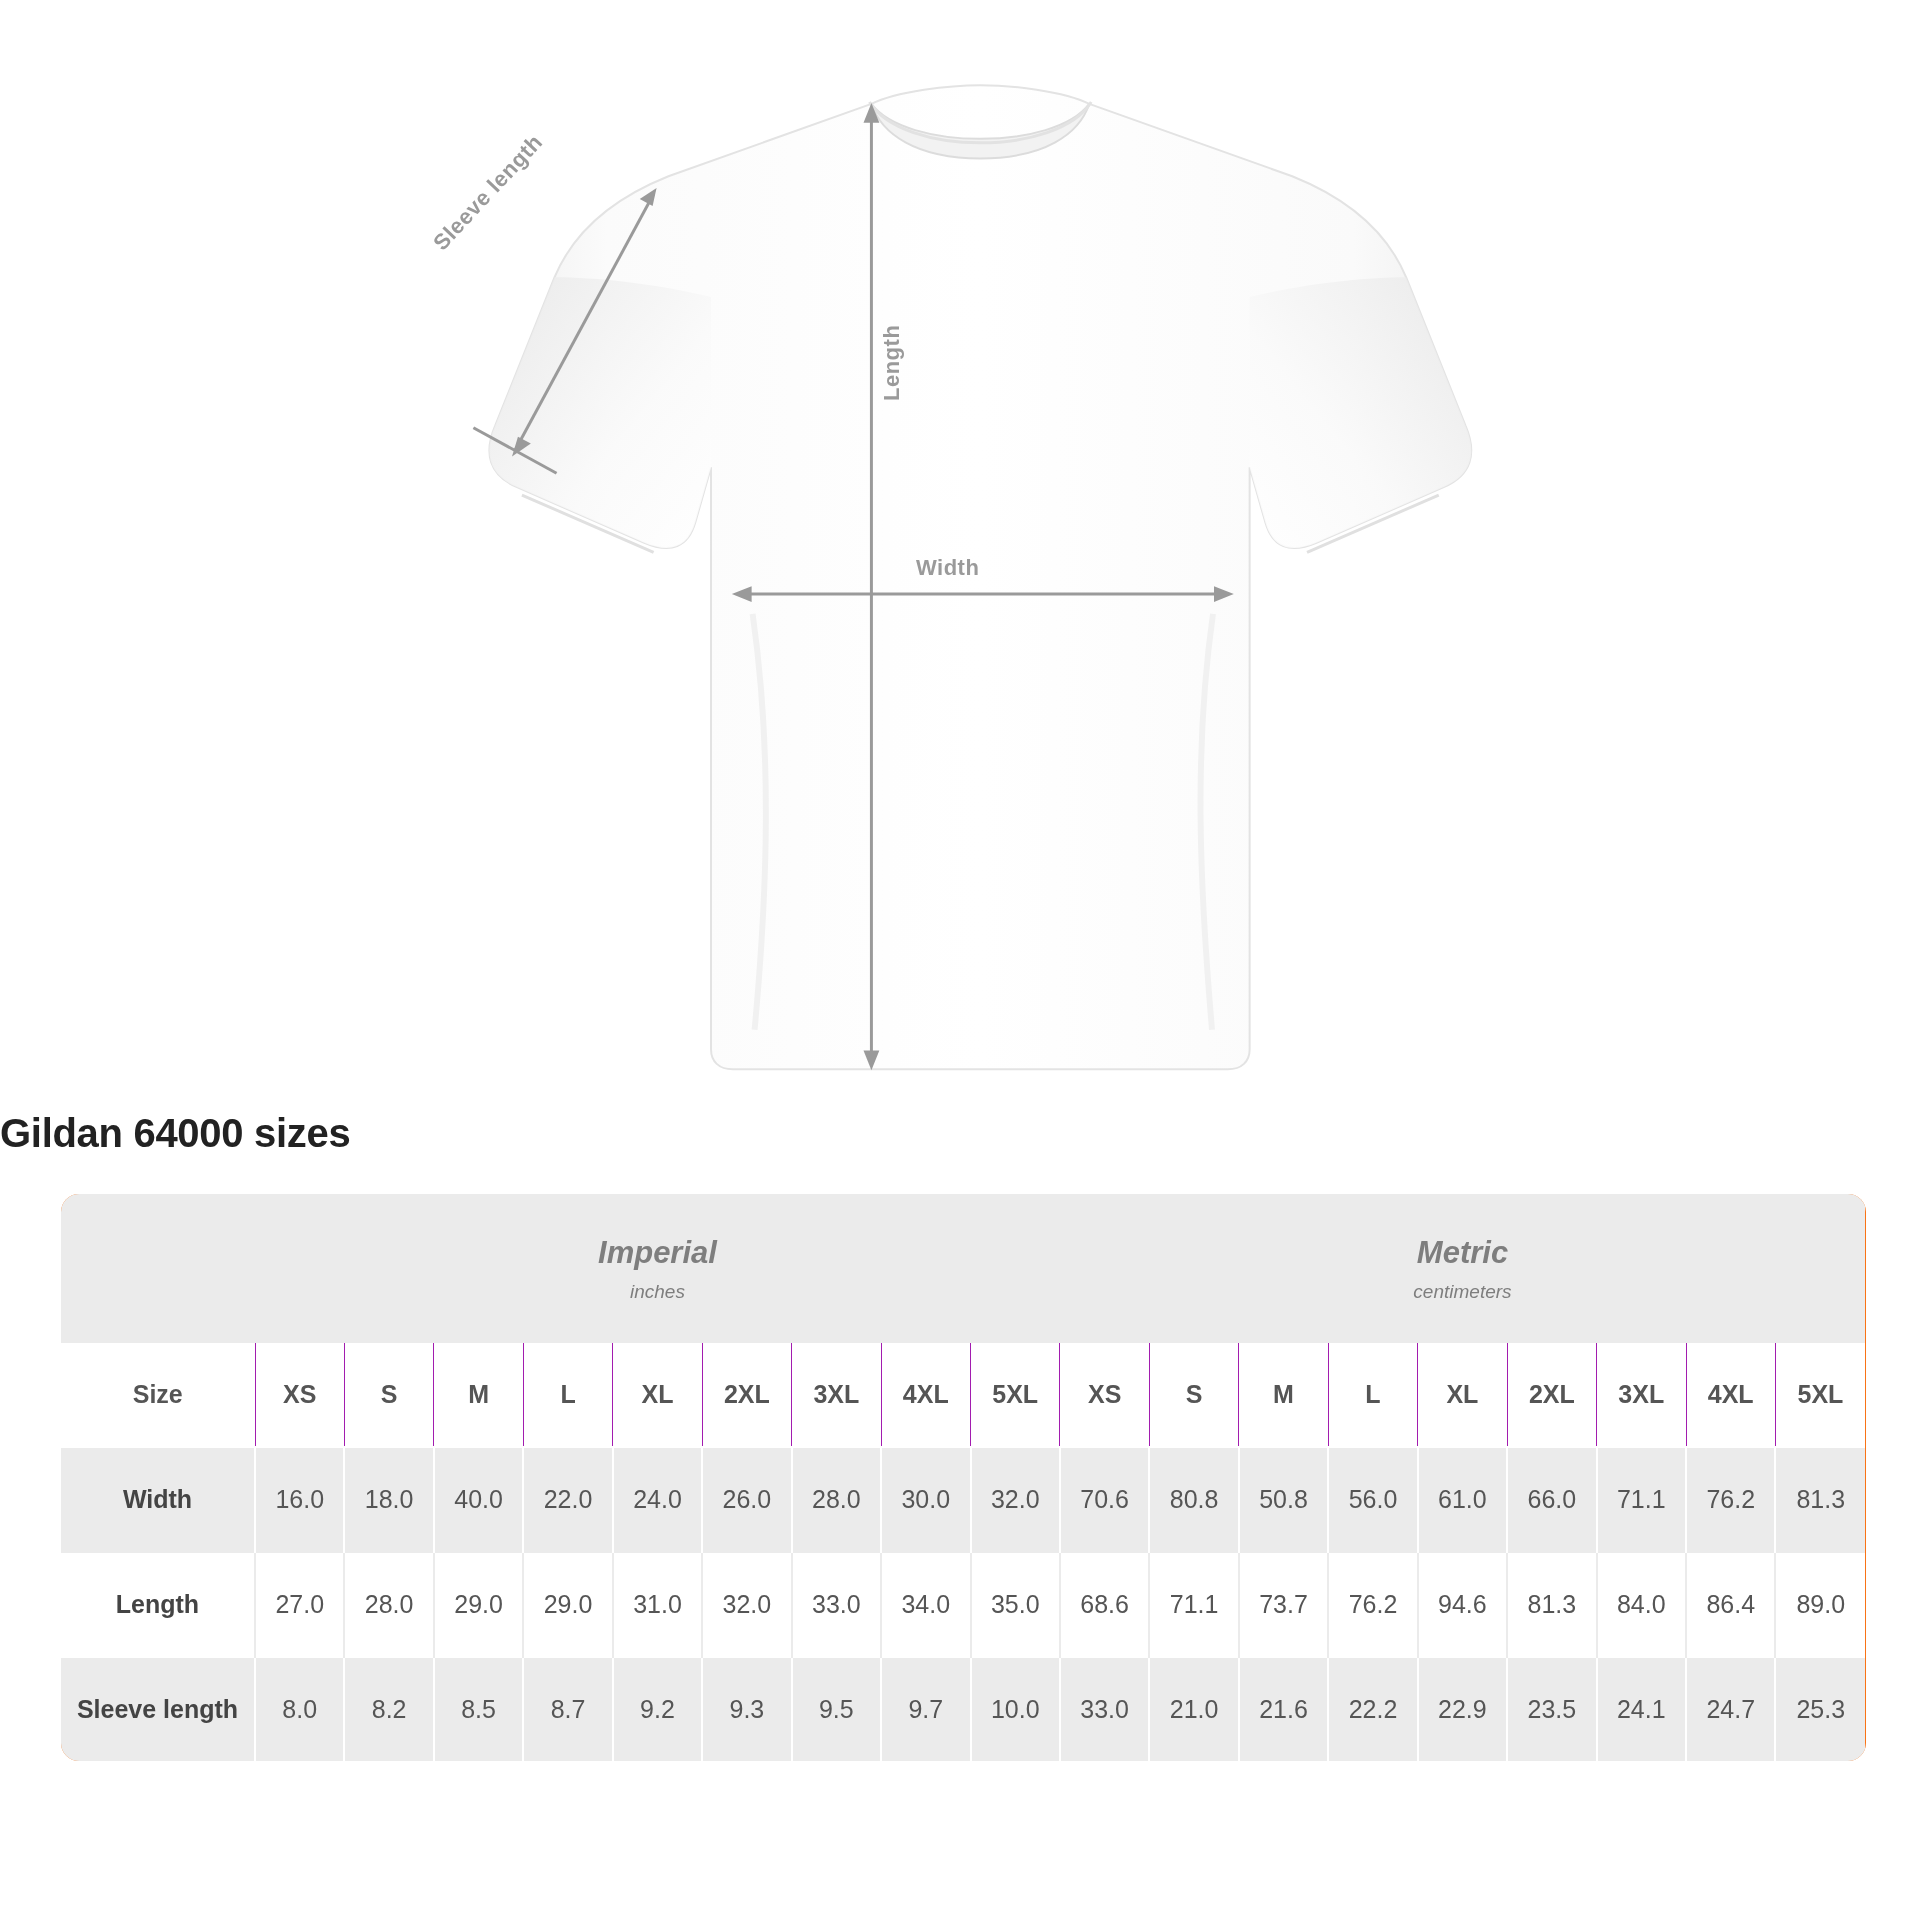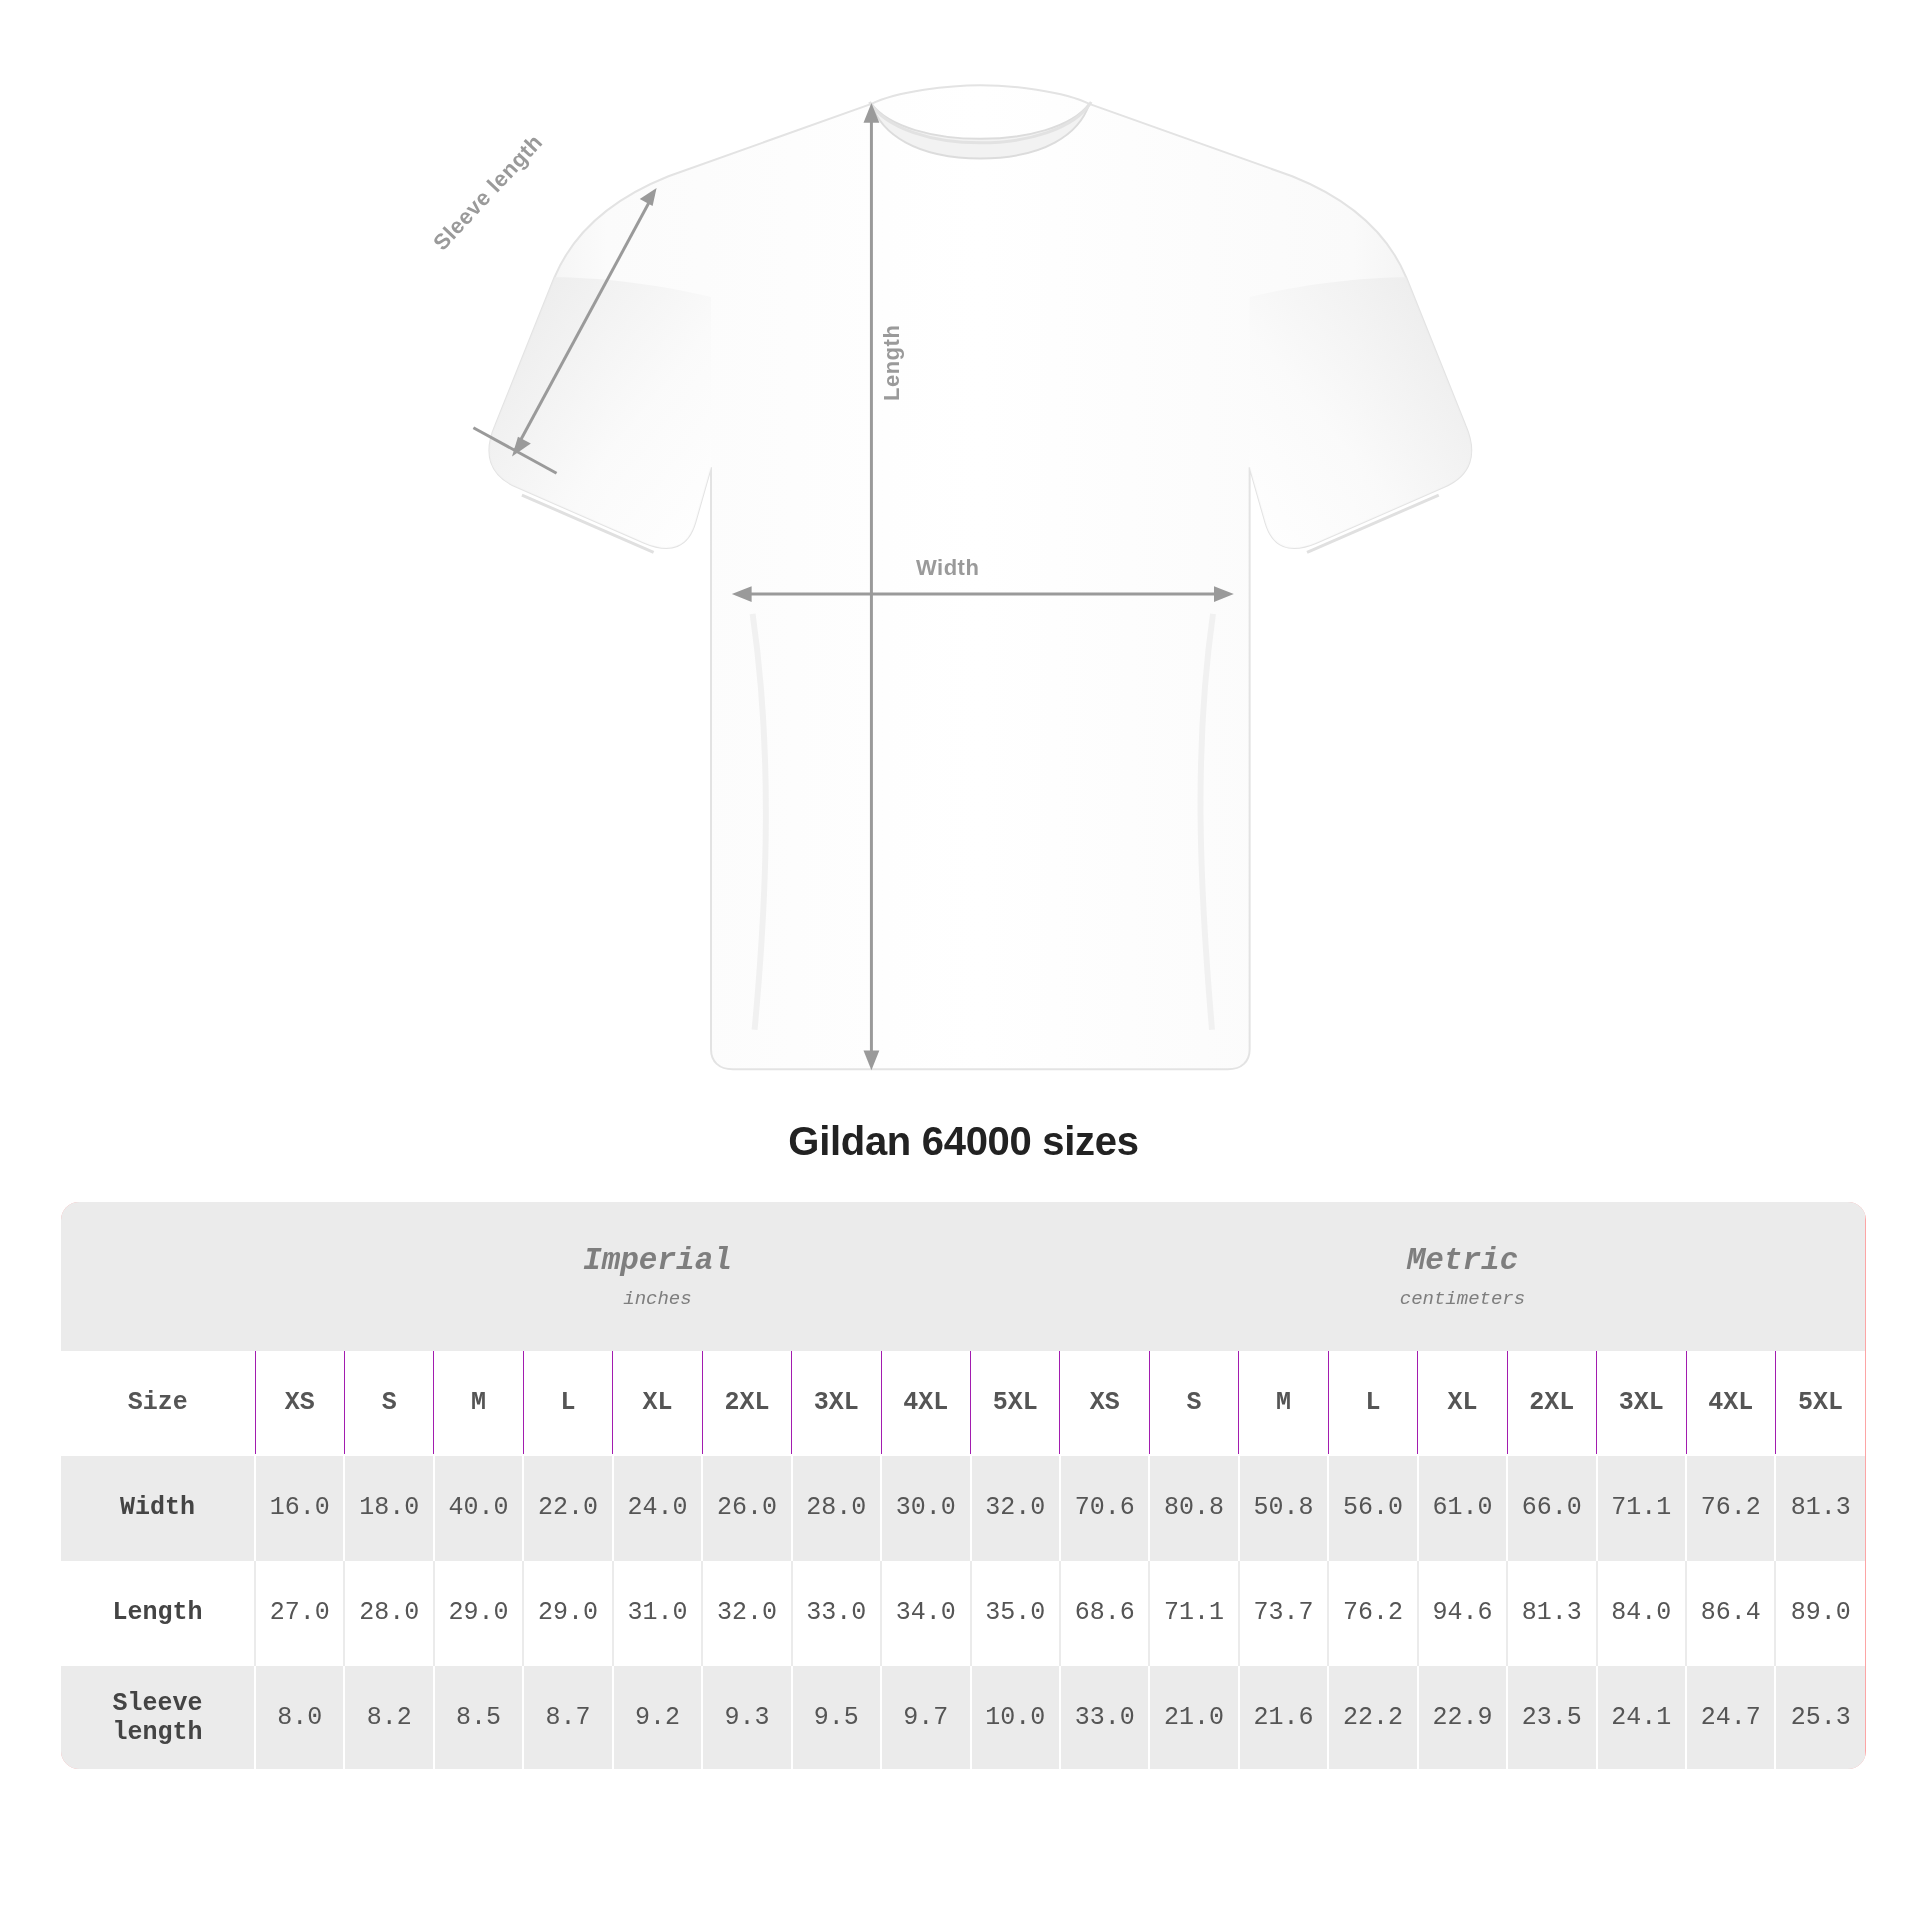--- a/index.html
+++ b/index.html
@@ -51,43 +51,41 @@
     transform: rotate(-90deg);
     transform-origin: left top;
   }
   .label-width {
     left: 916px;
     top: 555px;
   }
 
   
   .title-block {
-    text-align: center;
-    margin-top: 20px;
+    margin-top: 12px;
   }
   .chart-title {
     font-size: 40px;
     font-weight: bold;
     color: #222222;
     letter-spacing: -0.3px;
   }
   .chart-note {
     font-size: 21px;
     font-style: italic;
     color: #6f6f6f;
     margin-top: 22px;
   }
 
   
   .table-wrap {
     margin: 38px 61px 5px 61px;
     border-radius: 18px;
     overflow: hidden;
-    background: #fca5a5;
-    font-family: Liberation Mono, monospace;
+    background: #f97316;
   }
   table.size-table {
     border-collapse: collapse;
     width: 1804px;
     table-layout: fixed;
   }
   table.size-table td, table.size-table th {
     padding: 0;
     text-align: center;
     vertical-align: middle;

